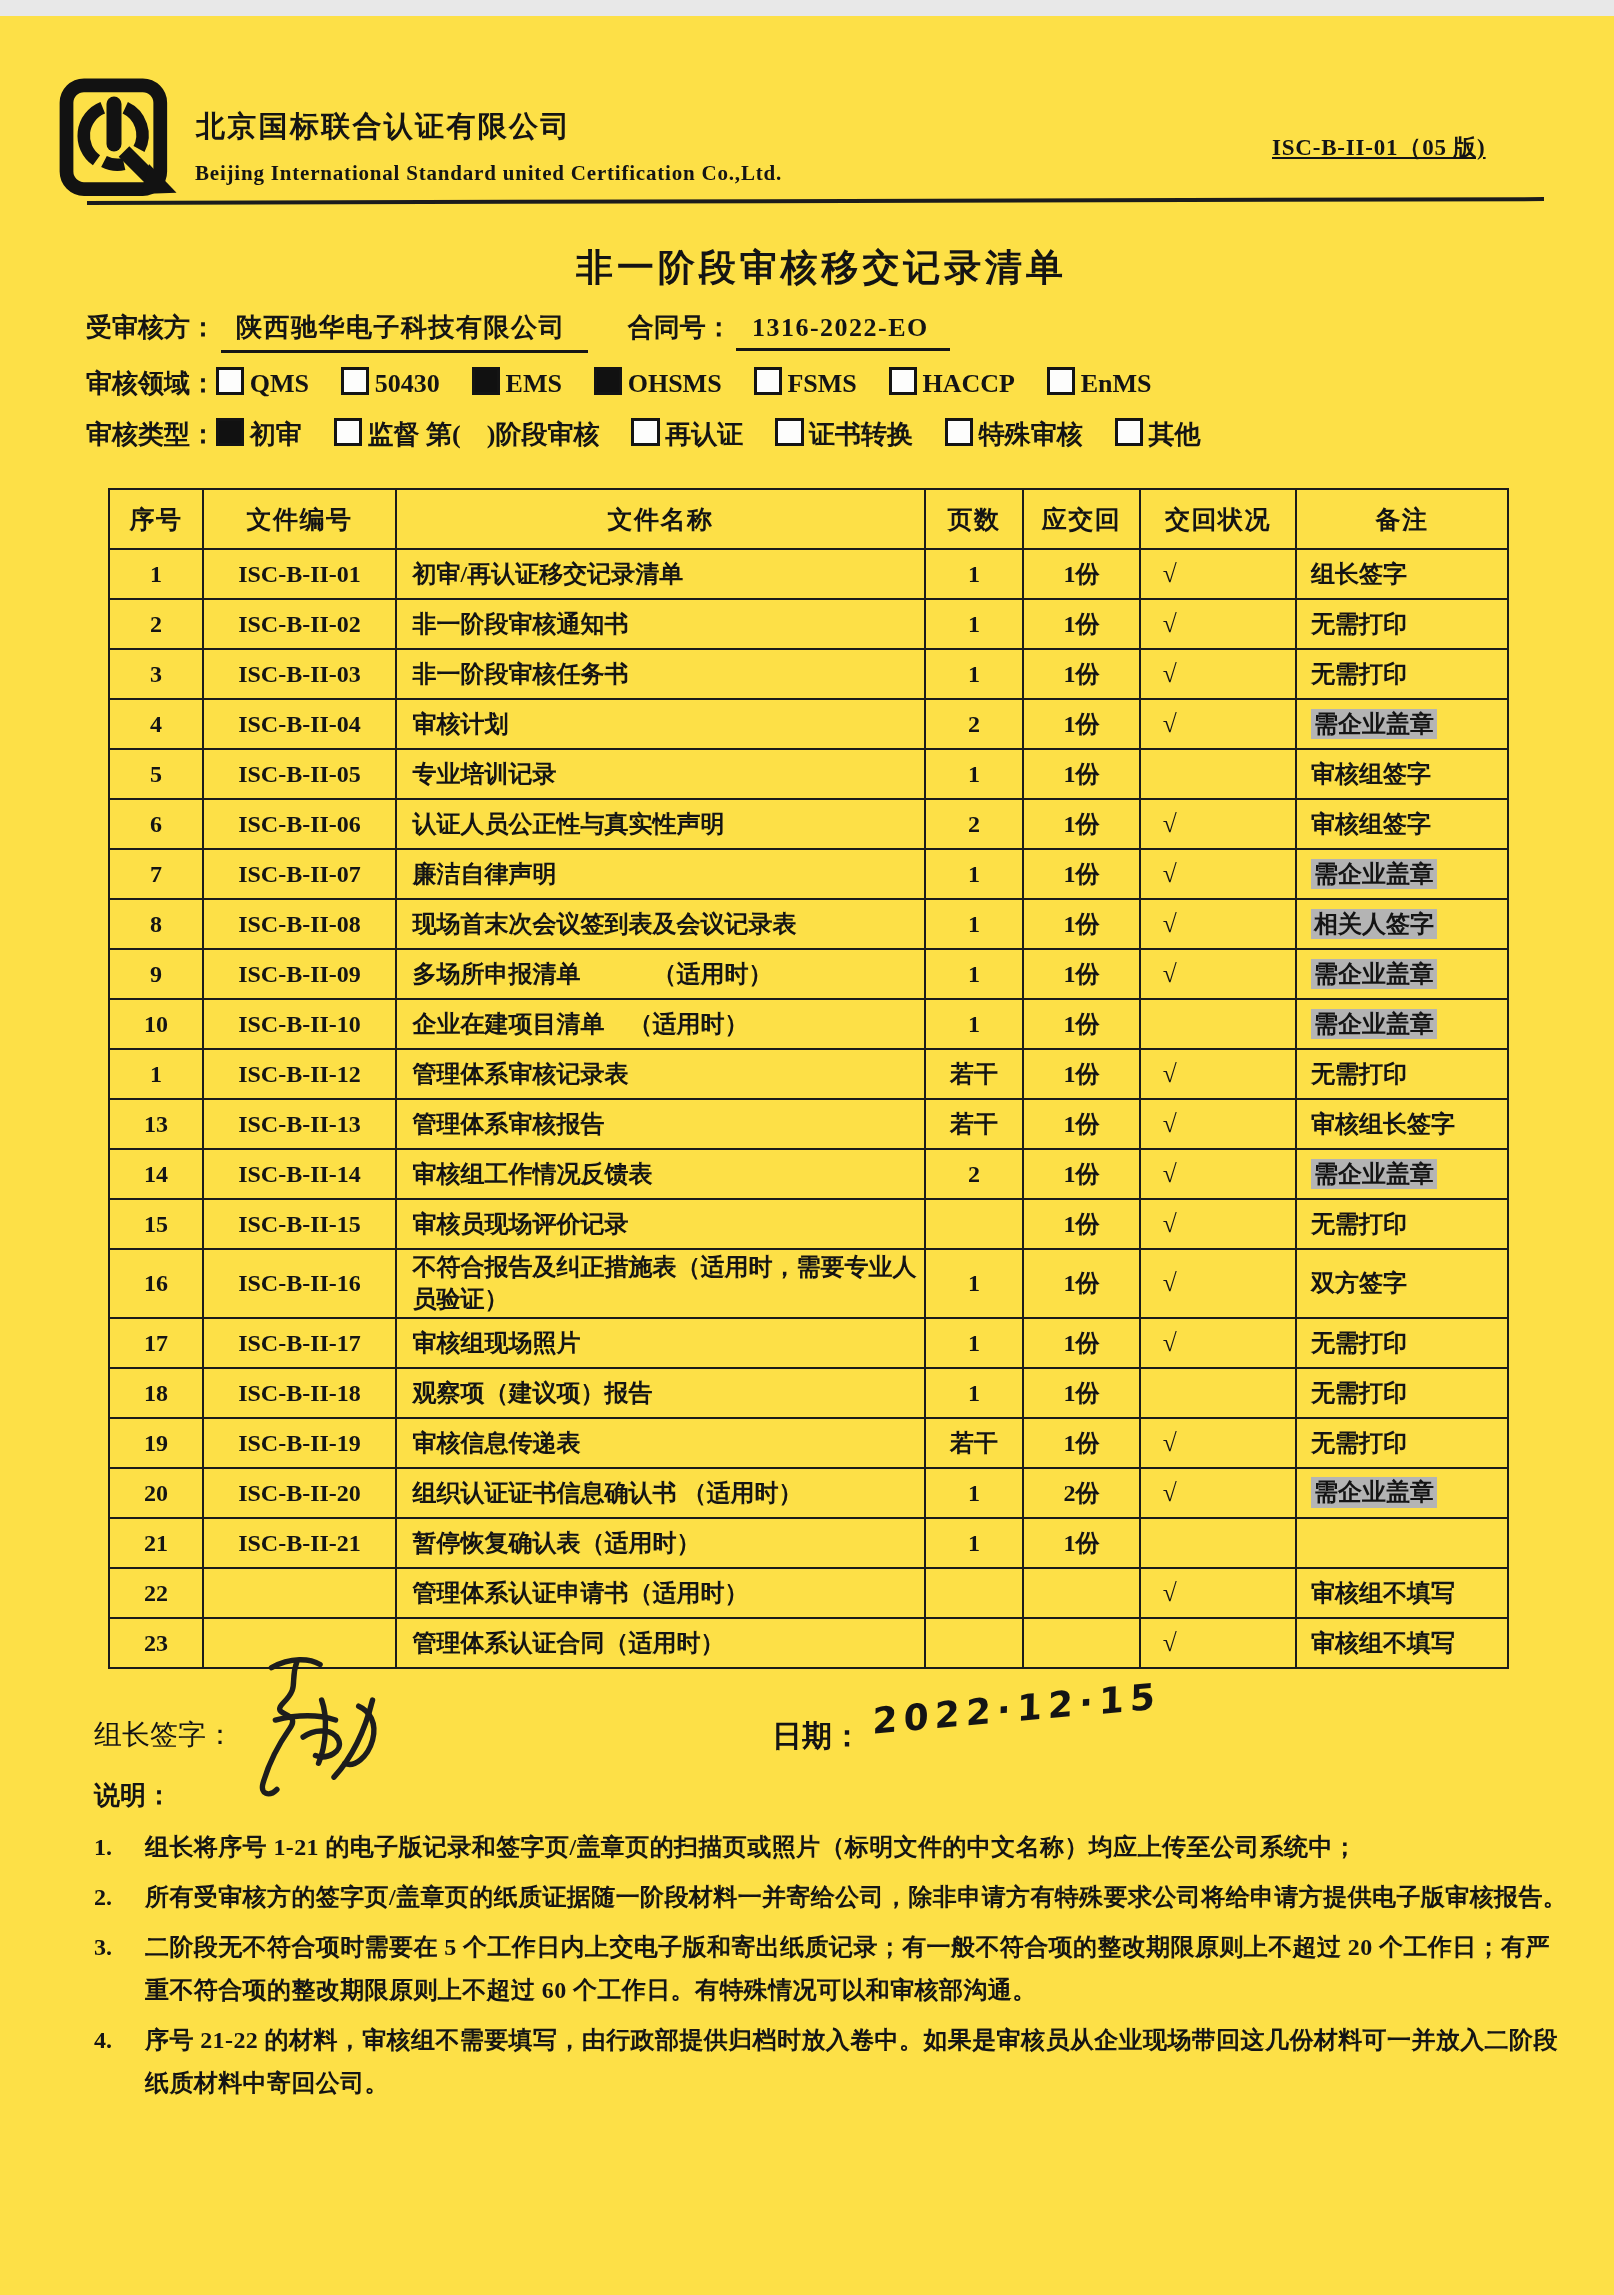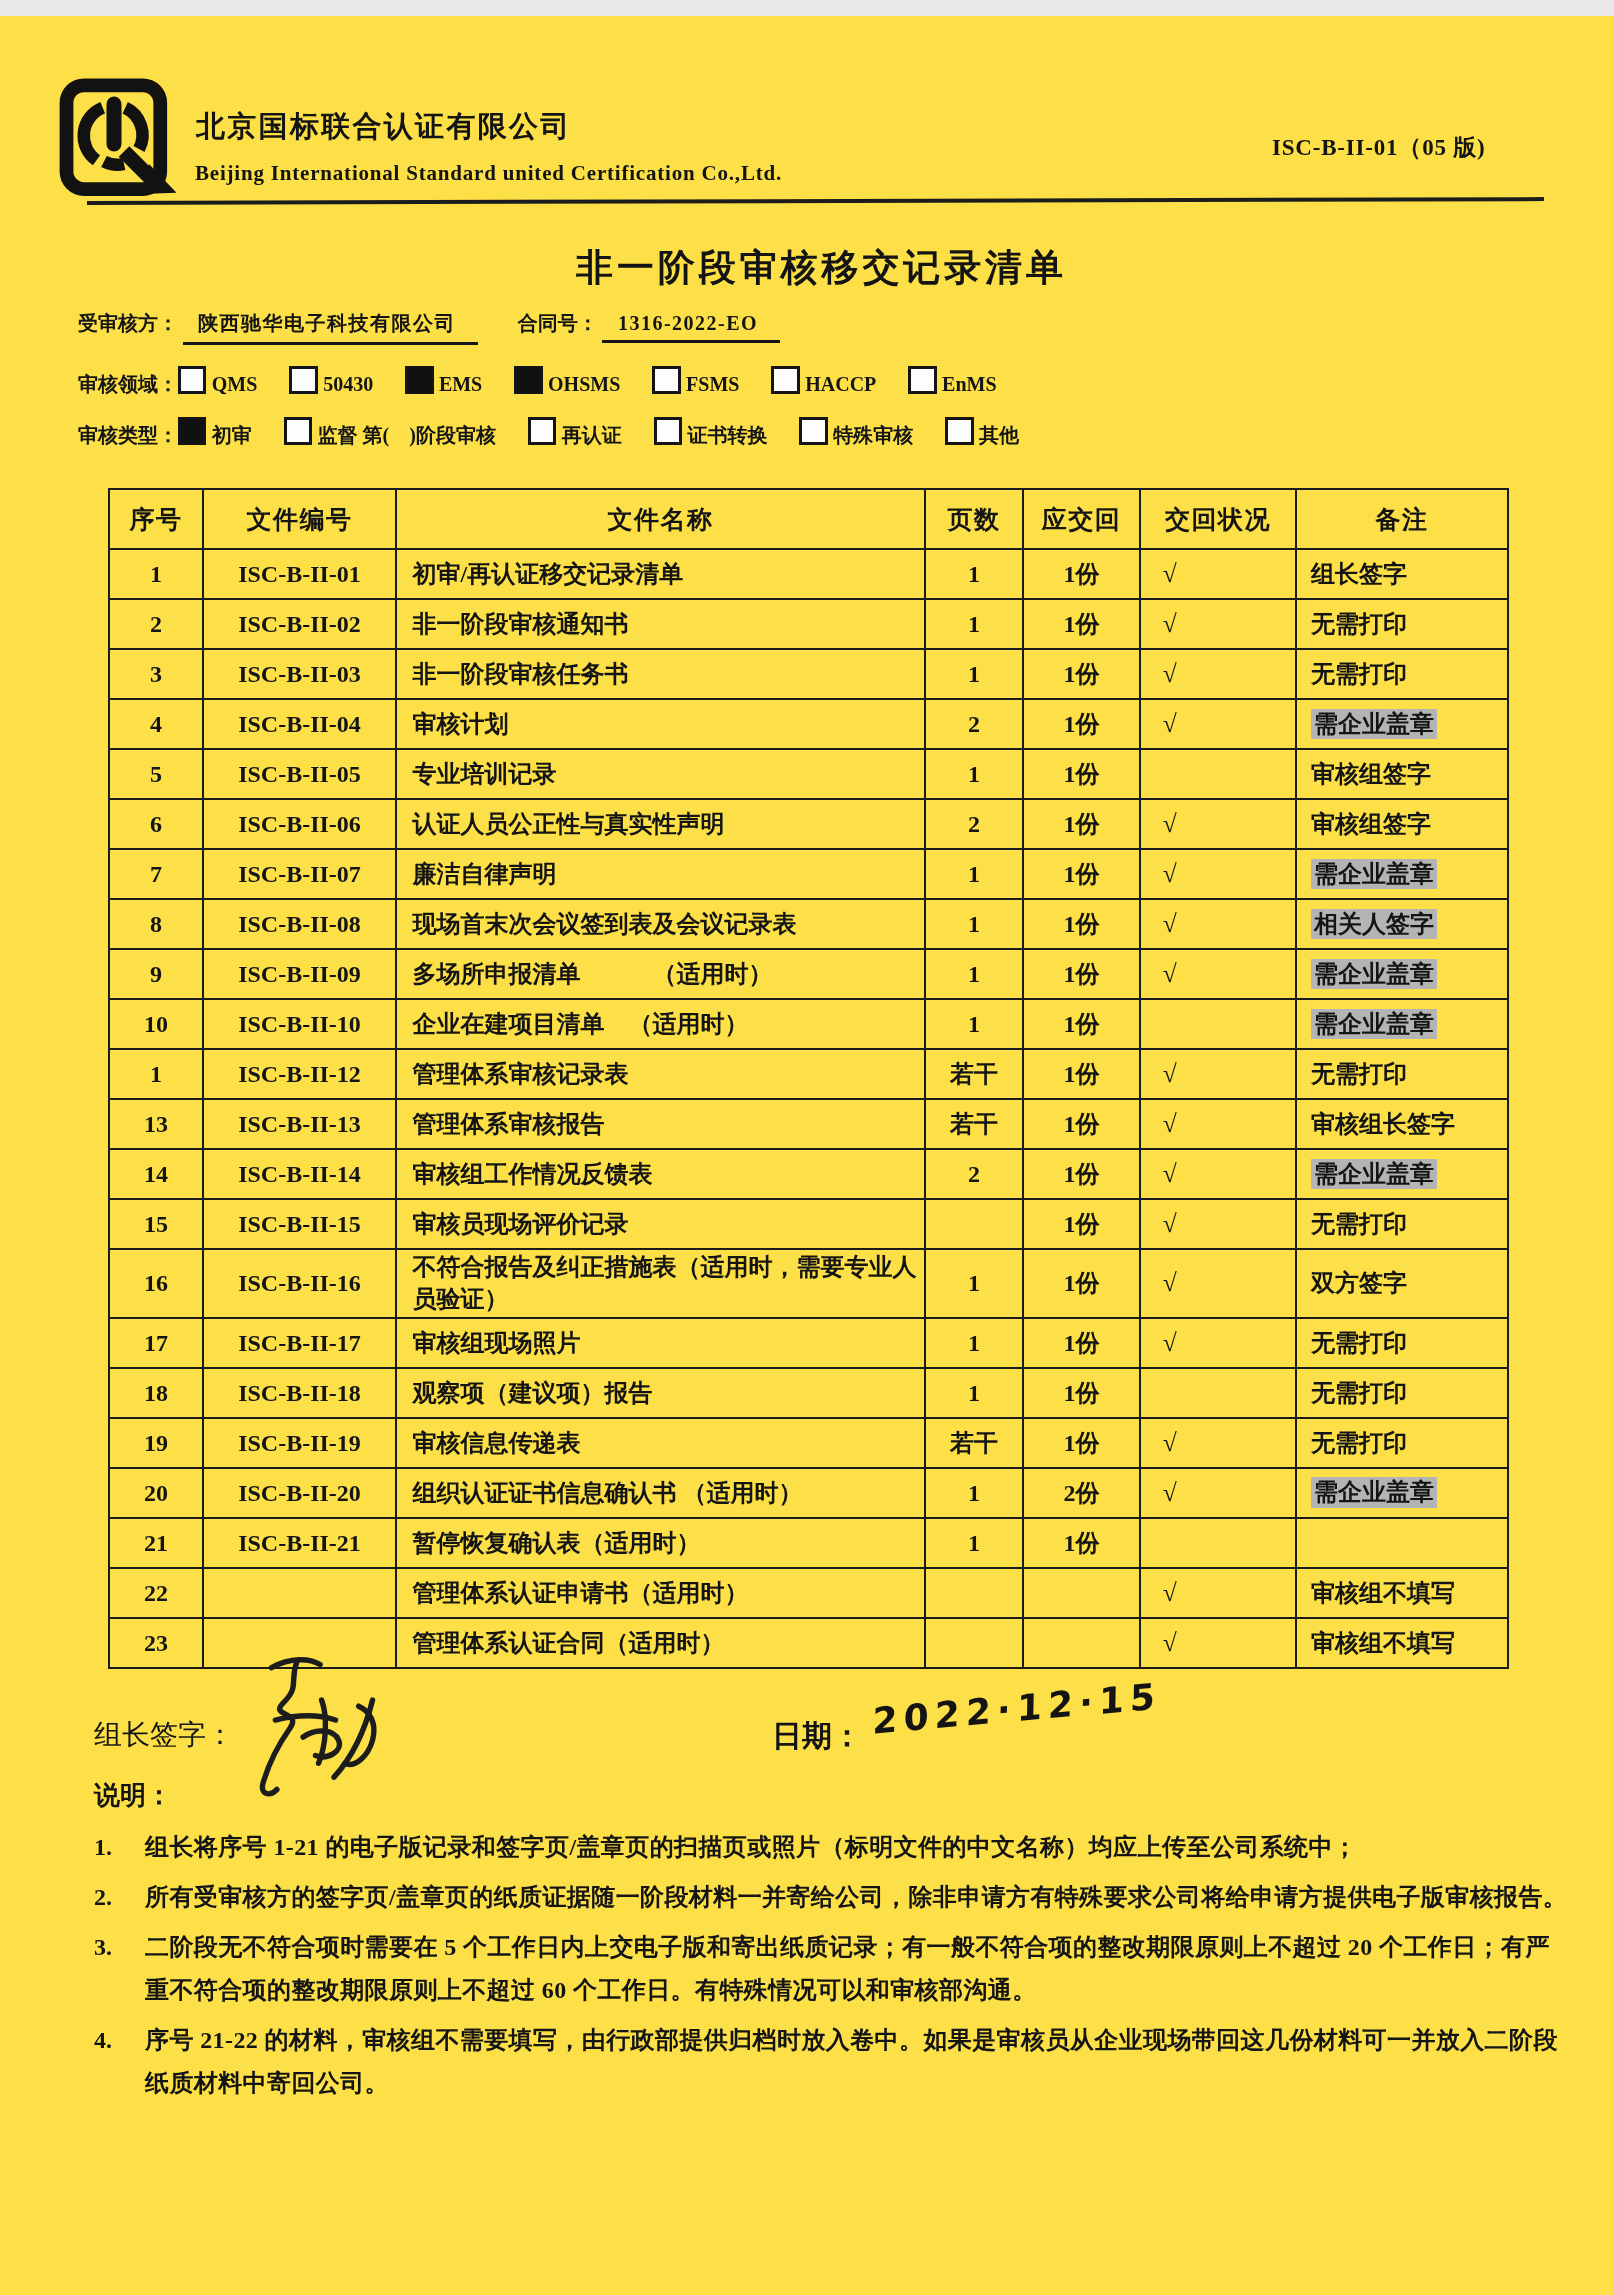--- a/index.html
+++ b/index.html
@@ -10,25 +10,25 @@
     background:#fde047;
     font-family:"Liberation Serif","DejaVu Serif",serif;
     color:#141414;
     overflow:hidden;
     padding-left:28px;
   }
   
   .logo{position:absolute;left:54px;top:59px;width:125px;height:128px;}
   .company-cn{position:absolute;left:196px;top:91px;font-size:29px;font-weight:700;letter-spacing:2.3px;}
   .company-en{position:absolute;left:195px;top:145px;font-size:21px;font-weight:700;letter-spacing:0.8px;}
-  .doc-code{position:absolute;left:1272px;top:116px;font-size:23px;font-weight:700;letter-spacing:0.8px;}
+  .doc-code{position:absolute;left:1272px;top:116px;font-size:23px;font-weight:700;letter-spacing:0.8px;text-decoration:underline;}
   .header-rule{position:absolute;left:87px;top:183px;width:1457px;height:3.9px;background:#1c1c1c;transform:rotate(-0.15deg);}
   
   .doc-title{position:absolute;left:0;top:227px;width:100%;text-align:center;font-size:37px;font-weight:700;letter-spacing:3.9px;}
-  .form-line{position:absolute;left:78px;white-space:nowrap;font-size:20px;font-weight:700;}
+  .form-line{position:absolute;left:86px;white-space:nowrap;font-size:26px;font-weight:700;}
   .line-auditee{top:294px;}
   .line-scope{top:350px;}
   .line-type{top:401px;}
   .fill-value{display:inline-block;border-bottom:3.1px solid #161616;padding:0 21.7px 4.6px 15.5px;margin:0 40px 0 4.6px;letter-spacing:1.5px;}
   .fill-value.last{margin-right:0;}
   .chk-item{display:inline-block;margin-right:32px;white-space:nowrap;text-align:right;}
   .chk{display:inline-block;width:22.4px;height:22.4px;border:3.1px solid #141414;vertical-align:-3.1px;margin-right:5.4px;background:#fdfdfc;}
   .chk.on{background:#111;}
   
   .doc-table{position:absolute;left:108px;top:472px;width:1400px;border-collapse:collapse;table-layout:fixed;}

